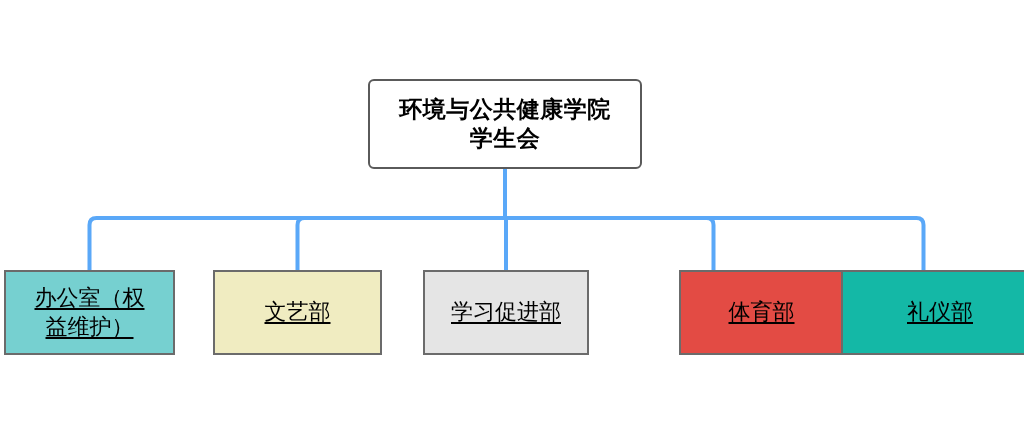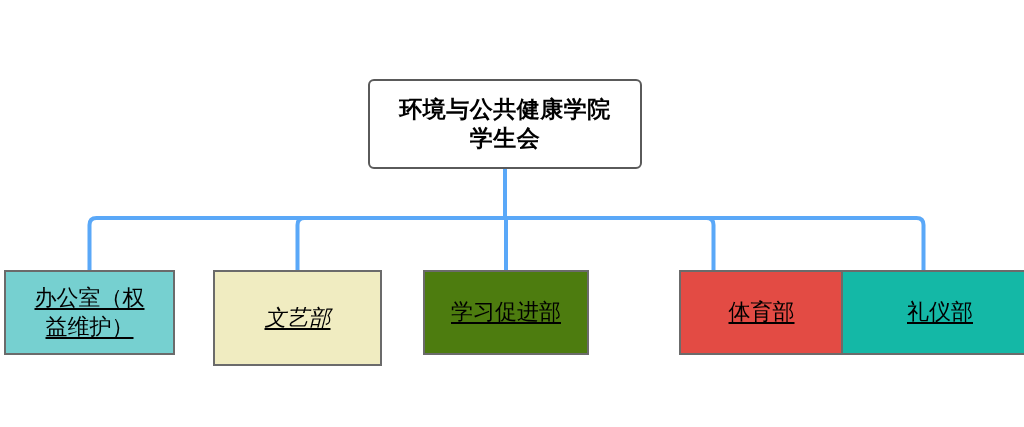--- a/index.html
+++ b/index.html
@@ -77,24 +77,24 @@
 
   <div id="nodes">
       <div class="node node-root" style="left: 368px; top: 79px; width: 274px; height: 90px; background: rgb(255, 255, 255); border-color: rgb(90, 90, 90); color: rgb(0, 0, 0); border-radius: 6px;">
         <span class="label">环境与公共健康学院
 学生会</span>
       </div>
       <div class="node node-child" style="left: 4px; top: 270px; width: 171px; height: 85px; background: rgb(118, 208, 208); border-color: rgb(107, 107, 107); color: rgb(0, 0, 0);">
         <span class="label">办公室（权
 益维护）</span>
       </div>
-      <div class="node node-child" style="left: 213px; top: 270px; width: 169px; height: 96px; background: rgb(240, 236, 193); border-color: rgb(107, 107, 107); color: rgb(0, 0, 0); font-style: italic;">
+      <div class="node node-child" style="left: 213px; top: 270px; width: 169px; height: 85px; background: rgb(240, 236, 193); border-color: rgb(107, 107, 107); color: rgb(0, 0, 0);">
         <span class="label">文艺部</span>
       </div>
-      <div class="node node-child" style="left: 423px; top: 270px; width: 166px; height: 85px; background: #4d7c0f; border-color: rgb(107, 107, 107); color: rgb(0, 0, 0);">
+      <div class="node node-child" style="left: 423px; top: 270px; width: 166px; height: 85px; background: #e5e5e5; border-color: rgb(107, 107, 107); color: rgb(0, 0, 0);">
         <span class="label">学习促进部</span>
       </div>
       <div class="node node-child" style="left: 631px; top: 270px; width: 165px; height: 85px; background: rgb(227, 75, 68); border-color: rgb(107, 107, 107); color: rgb(0, 0, 0); margin-left: 48px;">
         <span class="label">体育部</span>
       </div>
       <div class="node node-child" style="left: 841px; top: 270px; width: 198px; height: 85px; background: #14b8a6; border-color: rgb(107, 107, 107); color: rgb(0, 0, 0);">
         <span class="label">礼仪部</span>
       </div>
     </div>
 

